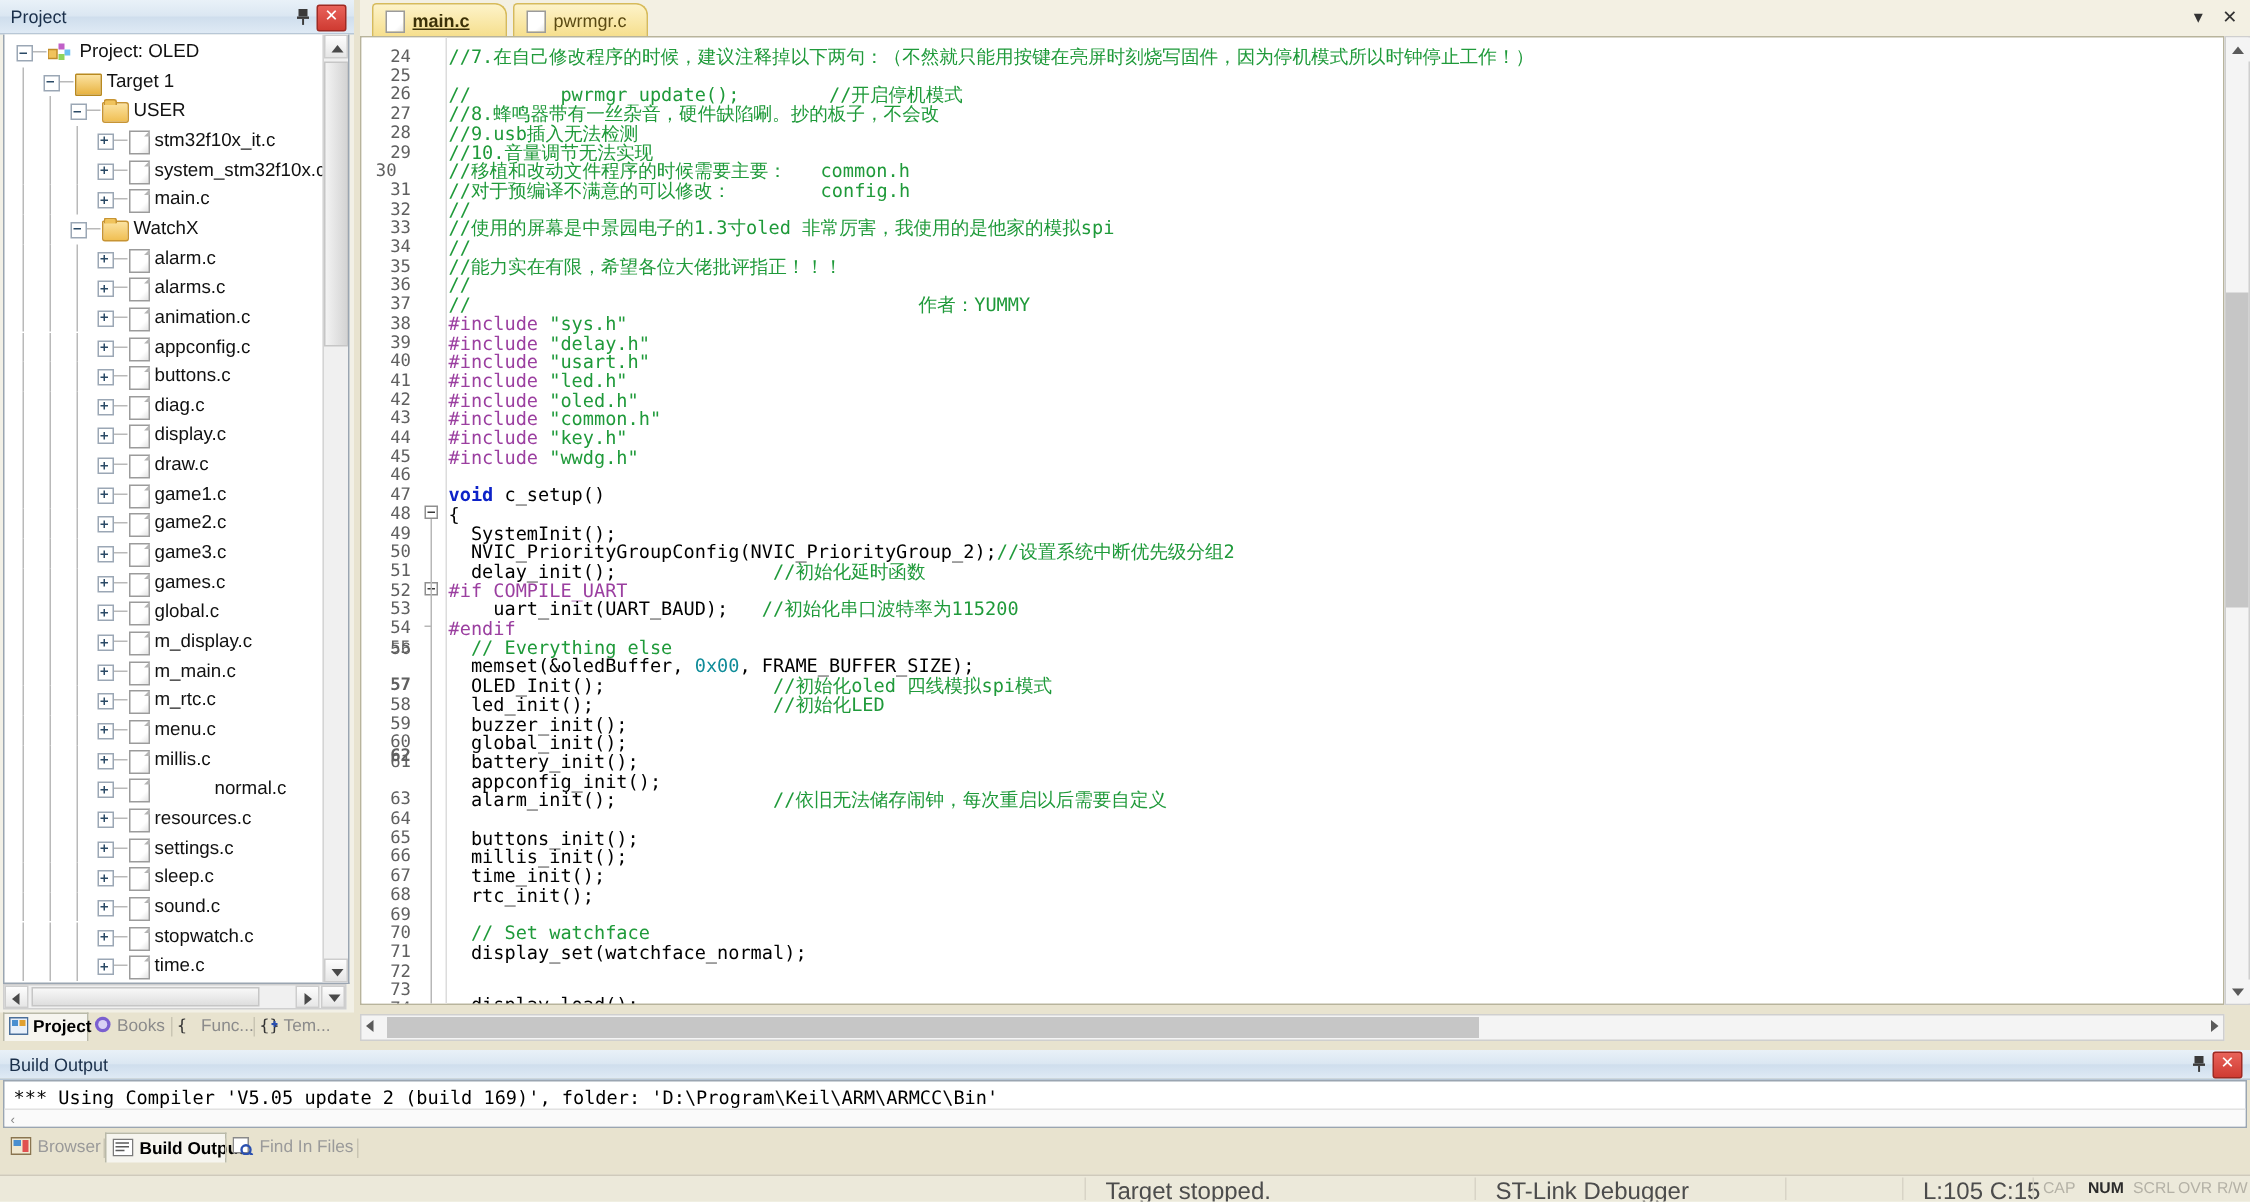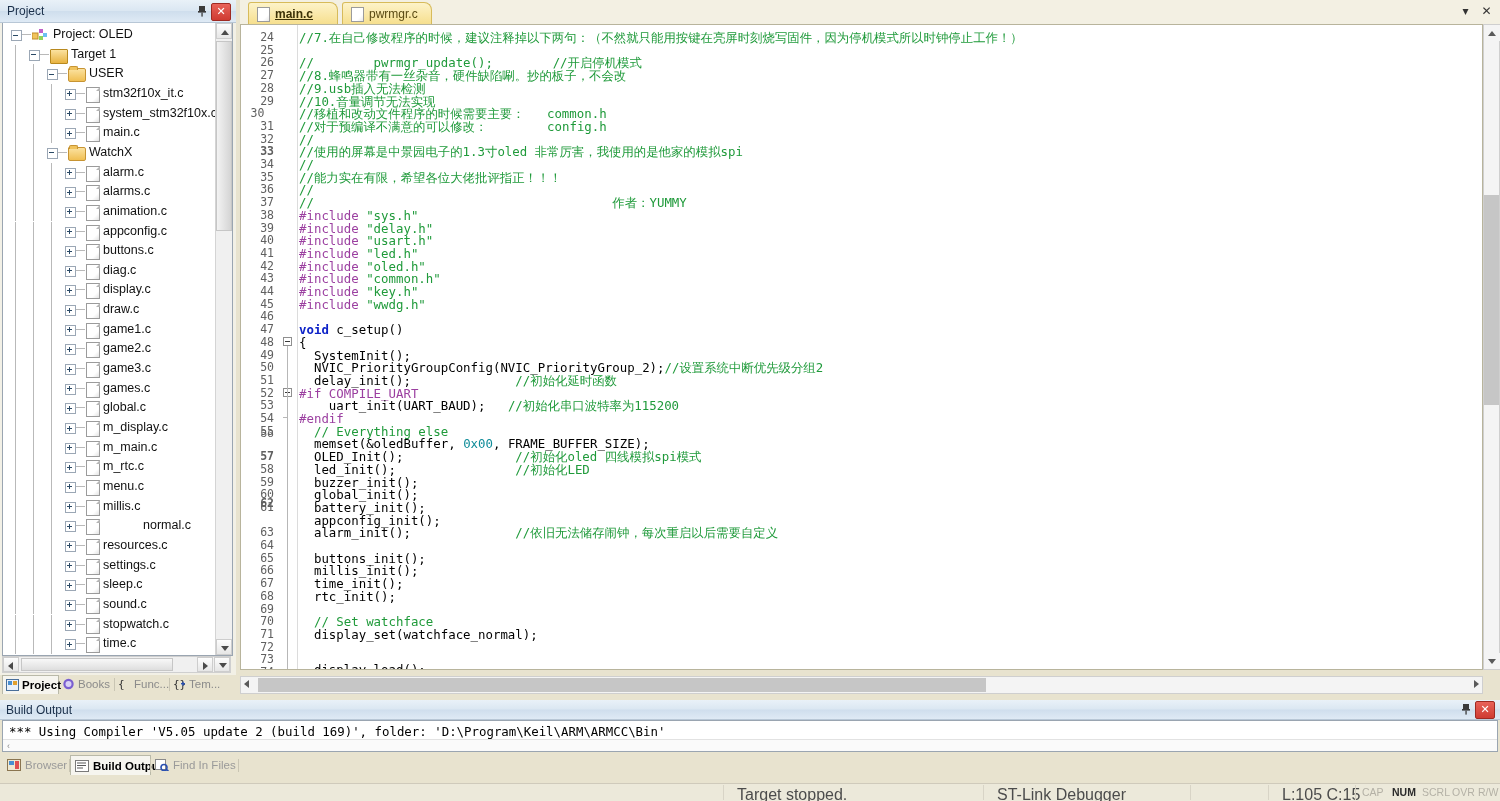--- a/index.html
+++ b/index.html
@@ -504,21 +504,21 @@
           <div class="ln" style="top: 55.8px;">28</div>
           <div class="cl" style="top: 55.8px;"><span class="cm">//9.usb插入无法检测</span></div>
           <div class="ln" style="top: 68.5px;">29</div>
           <div class="cl" style="top: 68.5px;"><span class="cm">//10.音量调节无法实现</span></div>
           <div class="ln" style="top: 81.2px; text-align: center;">30</div>
           <div class="cl" style="top: 81.2px;"><span class="cm">//移植和改动文件程序的时候需要主要：   common.h</span></div>
           <div class="ln" style="top: 93.9px;">31</div>
           <div class="cl" style="top: 93.9px;"><span class="cm">//对于预编译不满意的可以修改：        config.h</span></div>
           <div class="ln" style="top: 106.6px;">32</div>
           <div class="cl" style="top: 106.6px;"><span class="cm">//</span></div>
-          <div class="ln" style="top: 119.3px; font-weight: bold;">33</div>
+          <div class="ln" style="top: 119.3px;">33</div>
           <div class="cl" style="top: 119.3px;"><span class="cm">//使用的屏幕是中景园电子的1.3寸oled 非常厉害，我使用的是他家的模拟spi</span></div>
           <div class="ln" style="top: 132px;">34</div>
           <div class="cl" style="top: 132px;"><span class="cm">//</span></div>
           <div class="ln" style="top: 144.7px;">35</div>
           <div class="cl" style="top: 144.7px;"><span class="cm">//能力实在有限，希望各位大佬批评指正！！！</span></div>
           <div class="ln" style="top: 157.4px;">36</div>
           <div class="cl" style="top: 157.4px;"><span class="cm">//</span></div>
           <div class="ln" style="top: 170.1px;">37</div>
           <div class="cl" style="top: 170.1px;"><span class="cm">//                                        作者：YUMMY</span></div>
           <div class="ln" style="top: 182.8px;">38</div>

